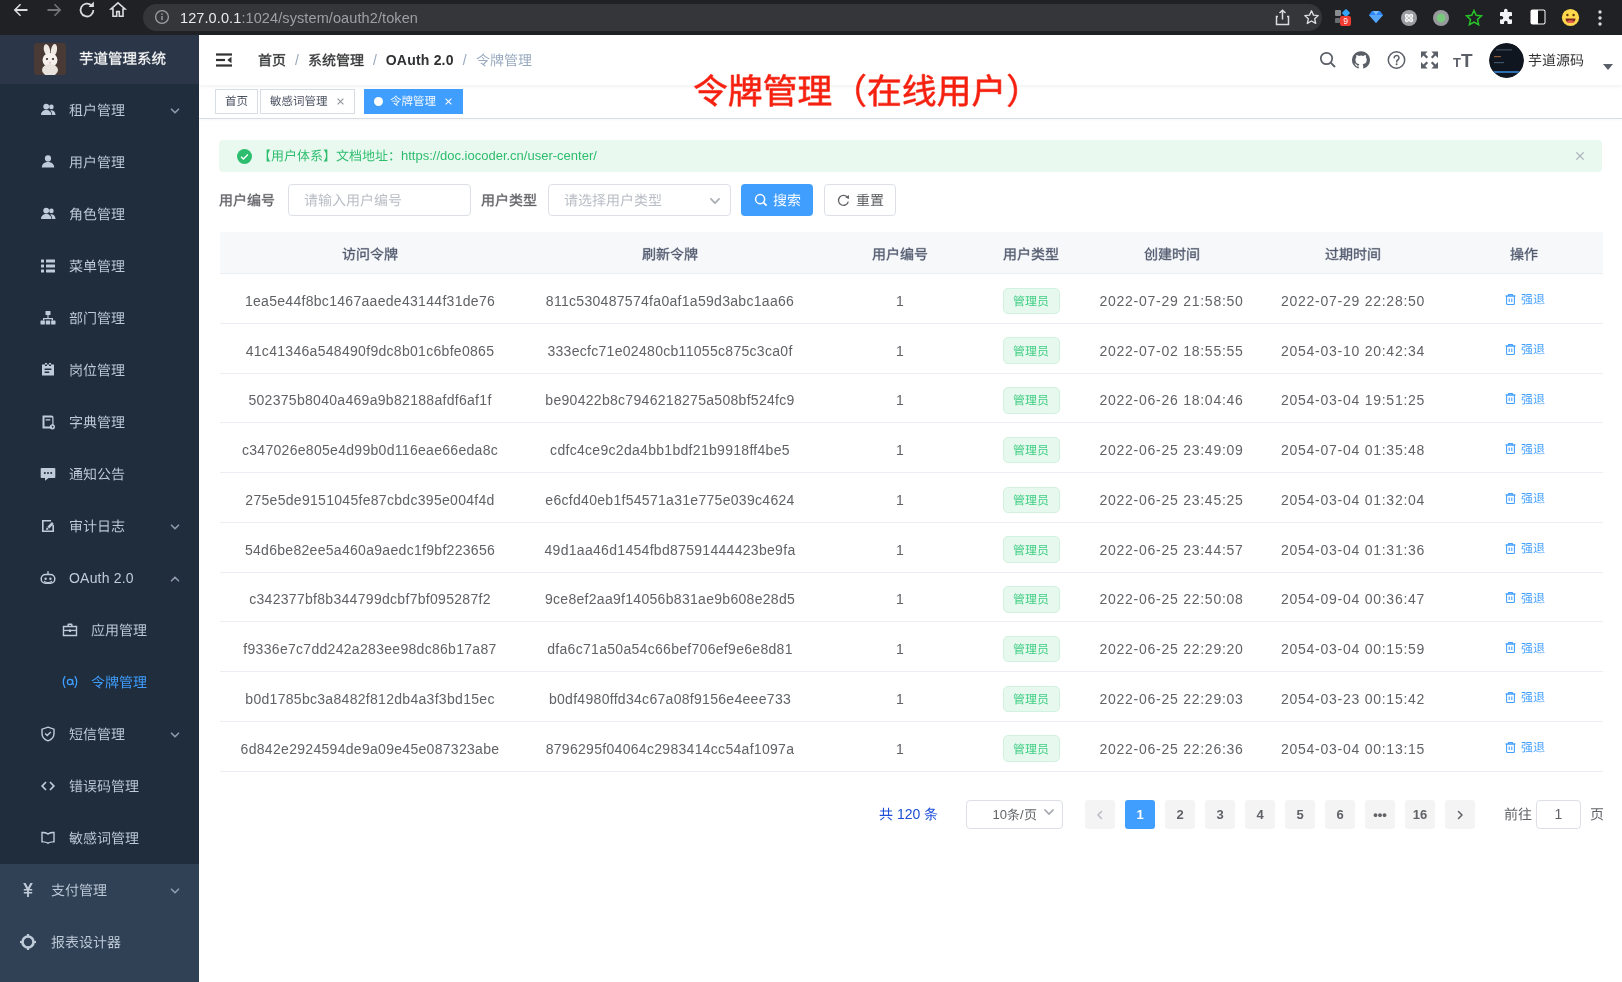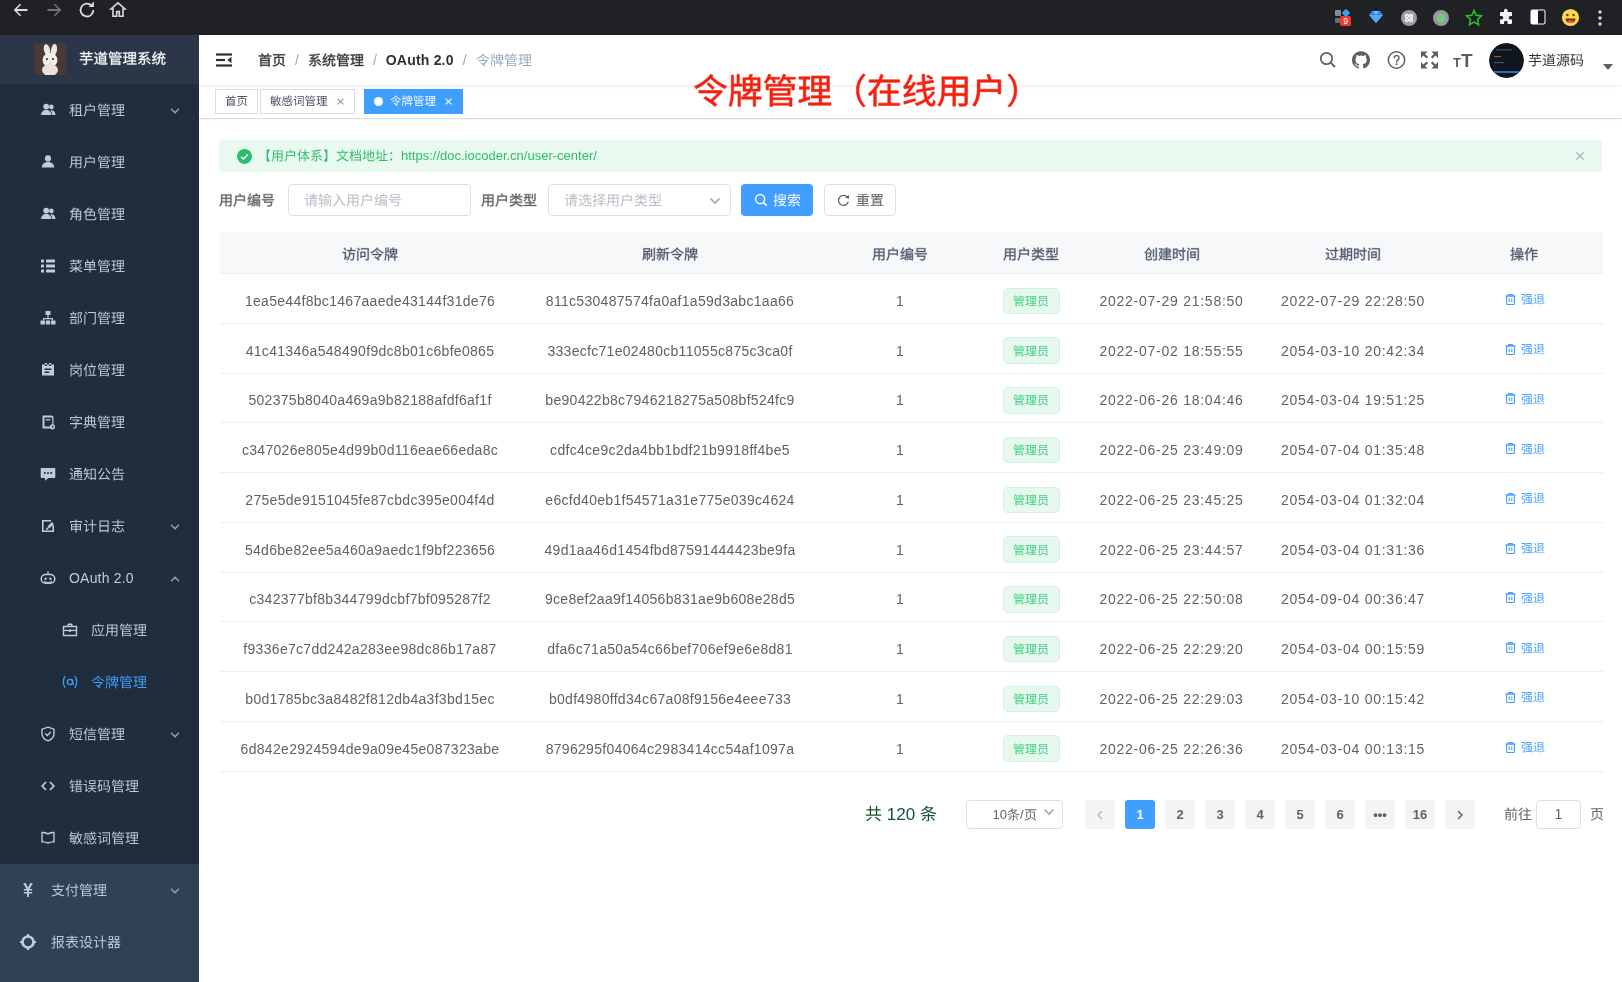--- a/index.html
+++ b/index.html
@@ -87,21 +87,21 @@
 .tr { display:flex; height:49.75px; align-items:center; border-bottom:1px solid #ebeef5; background:#fff; }
 .td { text-align:center; color:#606266; font-size:14px; white-space:nowrap; letter-spacing:.3px; position:relative; top:2.5px; }
 .td.dt { letter-spacing:.75px; }
 .gtag { display:inline-flex; align-items:center; justify-content:center; width:57px; height:26.5px; border-radius:5px;
   background:#e7f9ee; border:1px solid #d0f2de; color:#3ecd82; font-size:12px; }
 .lnk { color:#409eff; font-size:12px; display:inline-flex; align-items:center; }
 
 
 #pager { position:absolute; left:219px; top:800px; width:1383px; height:29px; }
 #pager span { position:absolute; top:0; }
-.ptotal { left:646px; line-height:29px; color:#14532d; font-size:17px; white-space:nowrap; }
+.ptotal { left:660px; line-height:29px; color:#1d4ed8; font-size:14px; white-space:nowrap; }
 .psel { left:747px; width:97px; height:29px; border:1px solid #dcdfe6; border-radius:4px; color:#606266; font-size:13px;
   text-align:center; line-height:27px; }
 .pselcar { position:absolute; right:6px; top:7px; }
 .pbtn { width:30px; height:29px; background:#f4f4f5; border-radius:3px; color:#606266; font-size:13px; font-weight:bold;
   display:inline-flex !important; align-items:center; justify-content:center; }
 .pbtn.on { background:#409eff; color:#fff; }
 #pager .pbtn:nth-of-type(3) { left:866px; }
 #pager .pbtn:nth-of-type(4) { left:906px; }
 #pager .pbtn:nth-of-type(5) { left:946px; }
 #pager .pbtn:nth-of-type(6) { left:986px; }
@@ -218,20 +218,35 @@
 <svg class="ic " width="20" height="20" viewBox="0 0 20 20" style="left:44px">
       <path d="M3.5 9h10.6L9.9 4.8 11 3.7 17.3 10 11 16.3l-1.1-1.1L14.1 11H3.5z" fill="#71757a"></path>
     </svg>
 <svg class="ic " width="20" height="20" viewBox="0 0 20 20" style="left:77px">
       <path d="M16.4 10a6.4 6.4 0 11-1.9-4.5" fill="none" stroke="#dadce0" stroke-width="1.8"></path>
       <path d="M16.9 1.5v5.4h-5.4z" fill="#dadce0"></path>
     </svg>
 <svg class="ic " width="20" height="20" viewBox="0 0 20 20" style="left:108px">
       <path d="M10 2.8l7 6.2h-2v7.2h-3.7v-4.6H8.7v4.6H5V9H3z" fill="none" stroke="#dadce0" stroke-width="1.6"></path>
     </svg>
+<div id="omni">
+<svg class="ic " width="16" height="16" viewBox="0 0 16 16" style="left:11px;top:5px">
+        <circle cx="8" cy="8" r="6.4" fill="none" stroke="#9aa0a6" stroke-width="1.3"></circle>
+        <rect x="7.3" y="7" width="1.4" height="4" fill="#9aa0a6"></rect>
+        <rect x="7.3" y="4.4" width="1.4" height="1.5" fill="#9aa0a6"></rect>
+      </svg>
+<span class="url"><b>127.0.0.1</b><span>:1024/system/oauth2/token</span></span>
+<svg class="ic " width="17" height="17" viewBox="0 0 17 17" style="right:31px;top:5px">
+        <path d="M8.5 1.5v9M5.5 4l3-2.7 3 2.7" fill="none" stroke="#dadce0" stroke-width="1.5"></path>
+        <path d="M4 7.5H2.5v8h12v-8H13" fill="none" stroke="#dadce0" stroke-width="1.5"></path>
+      </svg>
+<svg class="ic " width="17" height="17" viewBox="0 0 17 17" style="right:2px;top:5px">
+        <path d="M8.5 1.8l2 4.3 4.7.5-3.5 3.2 1 4.6-4.2-2.4-4.2 2.4 1-4.6L1.8 6.6l4.7-.5z" fill="none" stroke="#dadce0" stroke-width="1.4" stroke-linejoin="round"></path>
+      </svg>
+</div>
 <svg class="ic " width="18" height="18" viewBox="0 0 18 18" style="left:1334px;top:8px">
       <rect x="1" y="2" width="6" height="6" rx="1" fill="#8a8d90"></rect>
       <rect x="9" y="2" width="6" height="6" rx="1" fill="#35a3f7" transform="rotate(45 12 5)"></rect>
       <rect x="1" y="10" width="5" height="5" rx="1" fill="#6a6d70"></rect>
       <rect x="6" y="8" width="11" height="10" rx="2" fill="#f13a30"></rect>
       <text x="11.5" y="16" font-size="8.5" fill="#fff" text-anchor="middle" font-family="Liberation Sans">9</text>
     </svg>
 <svg class="ic " width="16" height="16" viewBox="0 0 16 16" style="left:1368px;top:9px">
       <path d="M4 2h8l3 4-7 8-7-8z" fill="#2f87f5"></path>
       <path d="M1 6h14l-7 8z" fill="#57a6f7"></path>
@@ -988,21 +1003,21 @@
 <div class="td" style="width:300px">b0df4980ffd34c67a08f9156e4eee733</div>
 <div class="td" style="width:160px">1</div>
 <div class="td" style="width:102px"><span class="gtag">
           <svg class="zh" style="width:3em" viewBox="0 -880 3000 1000">
             <use href="#g7BA1" x="0"></use>
             <use href="#g7406" x="1000"></use>
             <use href="#g5458" x="2000"></use>
           </svg>
         </span></div>
 <div class="td dt" style="width:179px">2022-06-25 22:29:03</div>
-<div class="td dt" style="width:184px">2054-03-10 00:15:42</div>
+<div class="td dt" style="width:184px">2054-03-23 00:15:42</div>
 <div class="td" style="width:158px"><span class="lnk">
           <svg width="13" height="13" viewBox="0 0 16 16" style="margin-right:4px">
             <path d="M1.8 3.8h12.4M5.7 3.6V1.9h4.6v1.7" fill="none" stroke="#409eff" stroke-width="1.3"></path>
             <path d="M3.2 3.8h9.6V13a1.2 1.2 0 01-1.2 1.2H4.4A1.2 1.2 0 013.2 13z" fill="none" stroke="#409eff" stroke-width="1.3"></path>
             <path d="M6.4 6.9v4.2M9.6 6.9v4.2" stroke="#409eff" stroke-width="1.3"></path>
           </svg>
           <svg class="zh" style="width:2em" viewBox="0 -880 2000 1000">
             <use href="#g5F3A" x="0"></use>
             <use href="#g9000" x="1000"></use>
           </svg>

